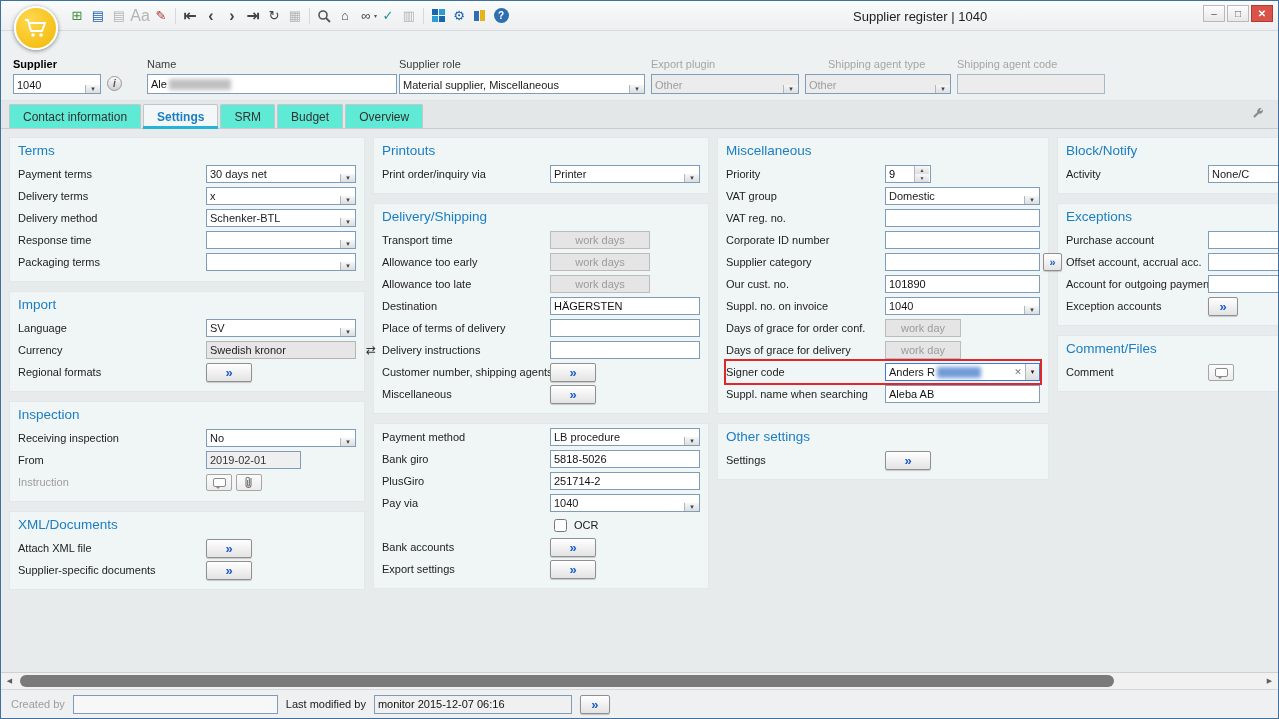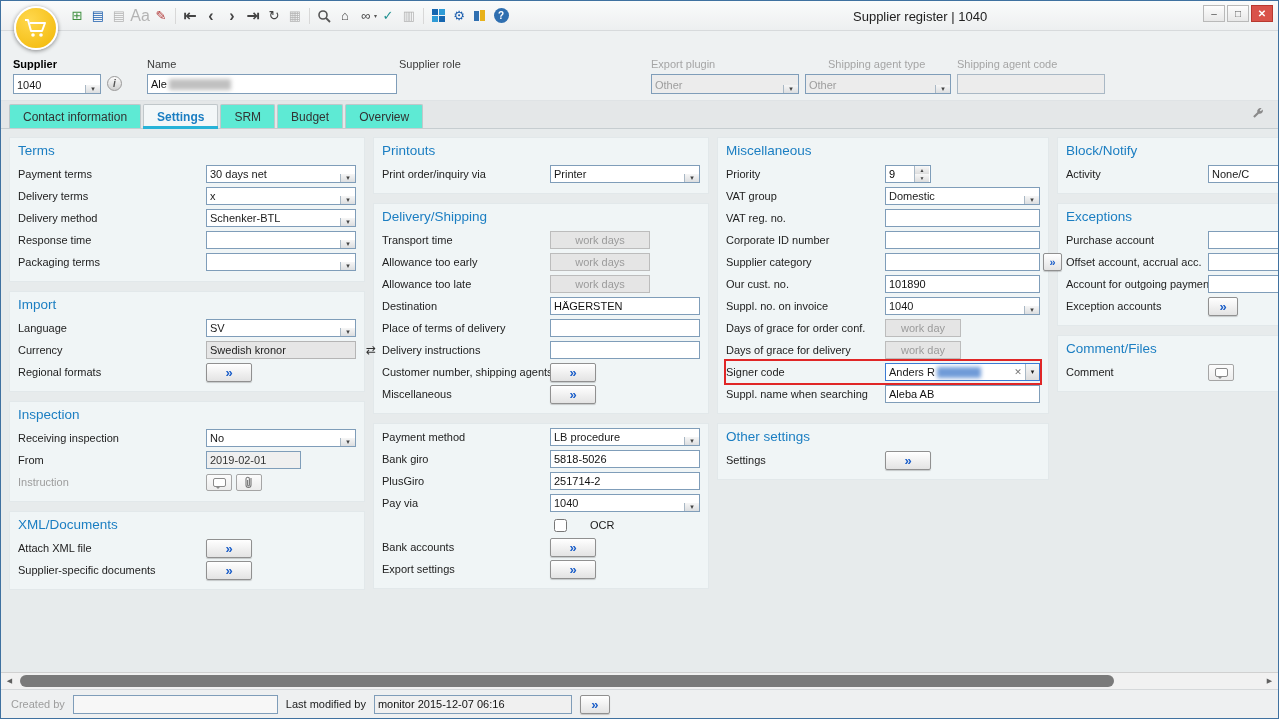--- a/index.html
+++ b/index.html
@@ -166,20 +166,24 @@
       <span class="txt">1040</span>
       <span class="arr">▾</span>
     </div>
     <div class="info hctl" style="left:106px;top:45px">
         <span>i</span>
       </div>
     <div class="inp hctl" style="left:146px;width:250px">
       <span>Ale</span>
       <span class="blurchip chip-gray"></span>
     </div>
+    <div class="sel hctl" style="left:398px;width:246px">
+      <span class="txt">Material supplier, Miscellaneous</span>
+      <span class="arr">▾</span>
+    </div>
     <div class="sel disabled hctl" style="left:650px;width:148px">
       <span class="txt">Other</span>
       <span class="arr">▾</span>
     </div>
     <div class="sel disabled hctl" style="left:804px;width:146px">
       <span class="txt">Other</span>
       <span class="arr">▾</span>
     </div>
     <div class="inp hdis hctl" style="left:956px;width:148px">
       <span></span>
@@ -420,21 +424,21 @@
           <div class="ctl">
               <div class="sel">
                 <span class="txt">1040</span>
                 <span class="arr">▾</span>
               </div>
             </div>
           </div>
         <div class="row">
             <span class="lbl"></span>
           <div class="ctl">
-              <label style="display:flex;align-items:center;gap:20px">
+              <label style="display:flex;align-items:center;gap:4px">
                 <input type="checkbox" style="">
                 <span>OCR</span>
               </label>
             </div>
           </div>
         <div class="row">
             <span class="lbl">Bank accounts</span>
           <div class="ctl">
               <button class="chev">»</button>
             </div>

